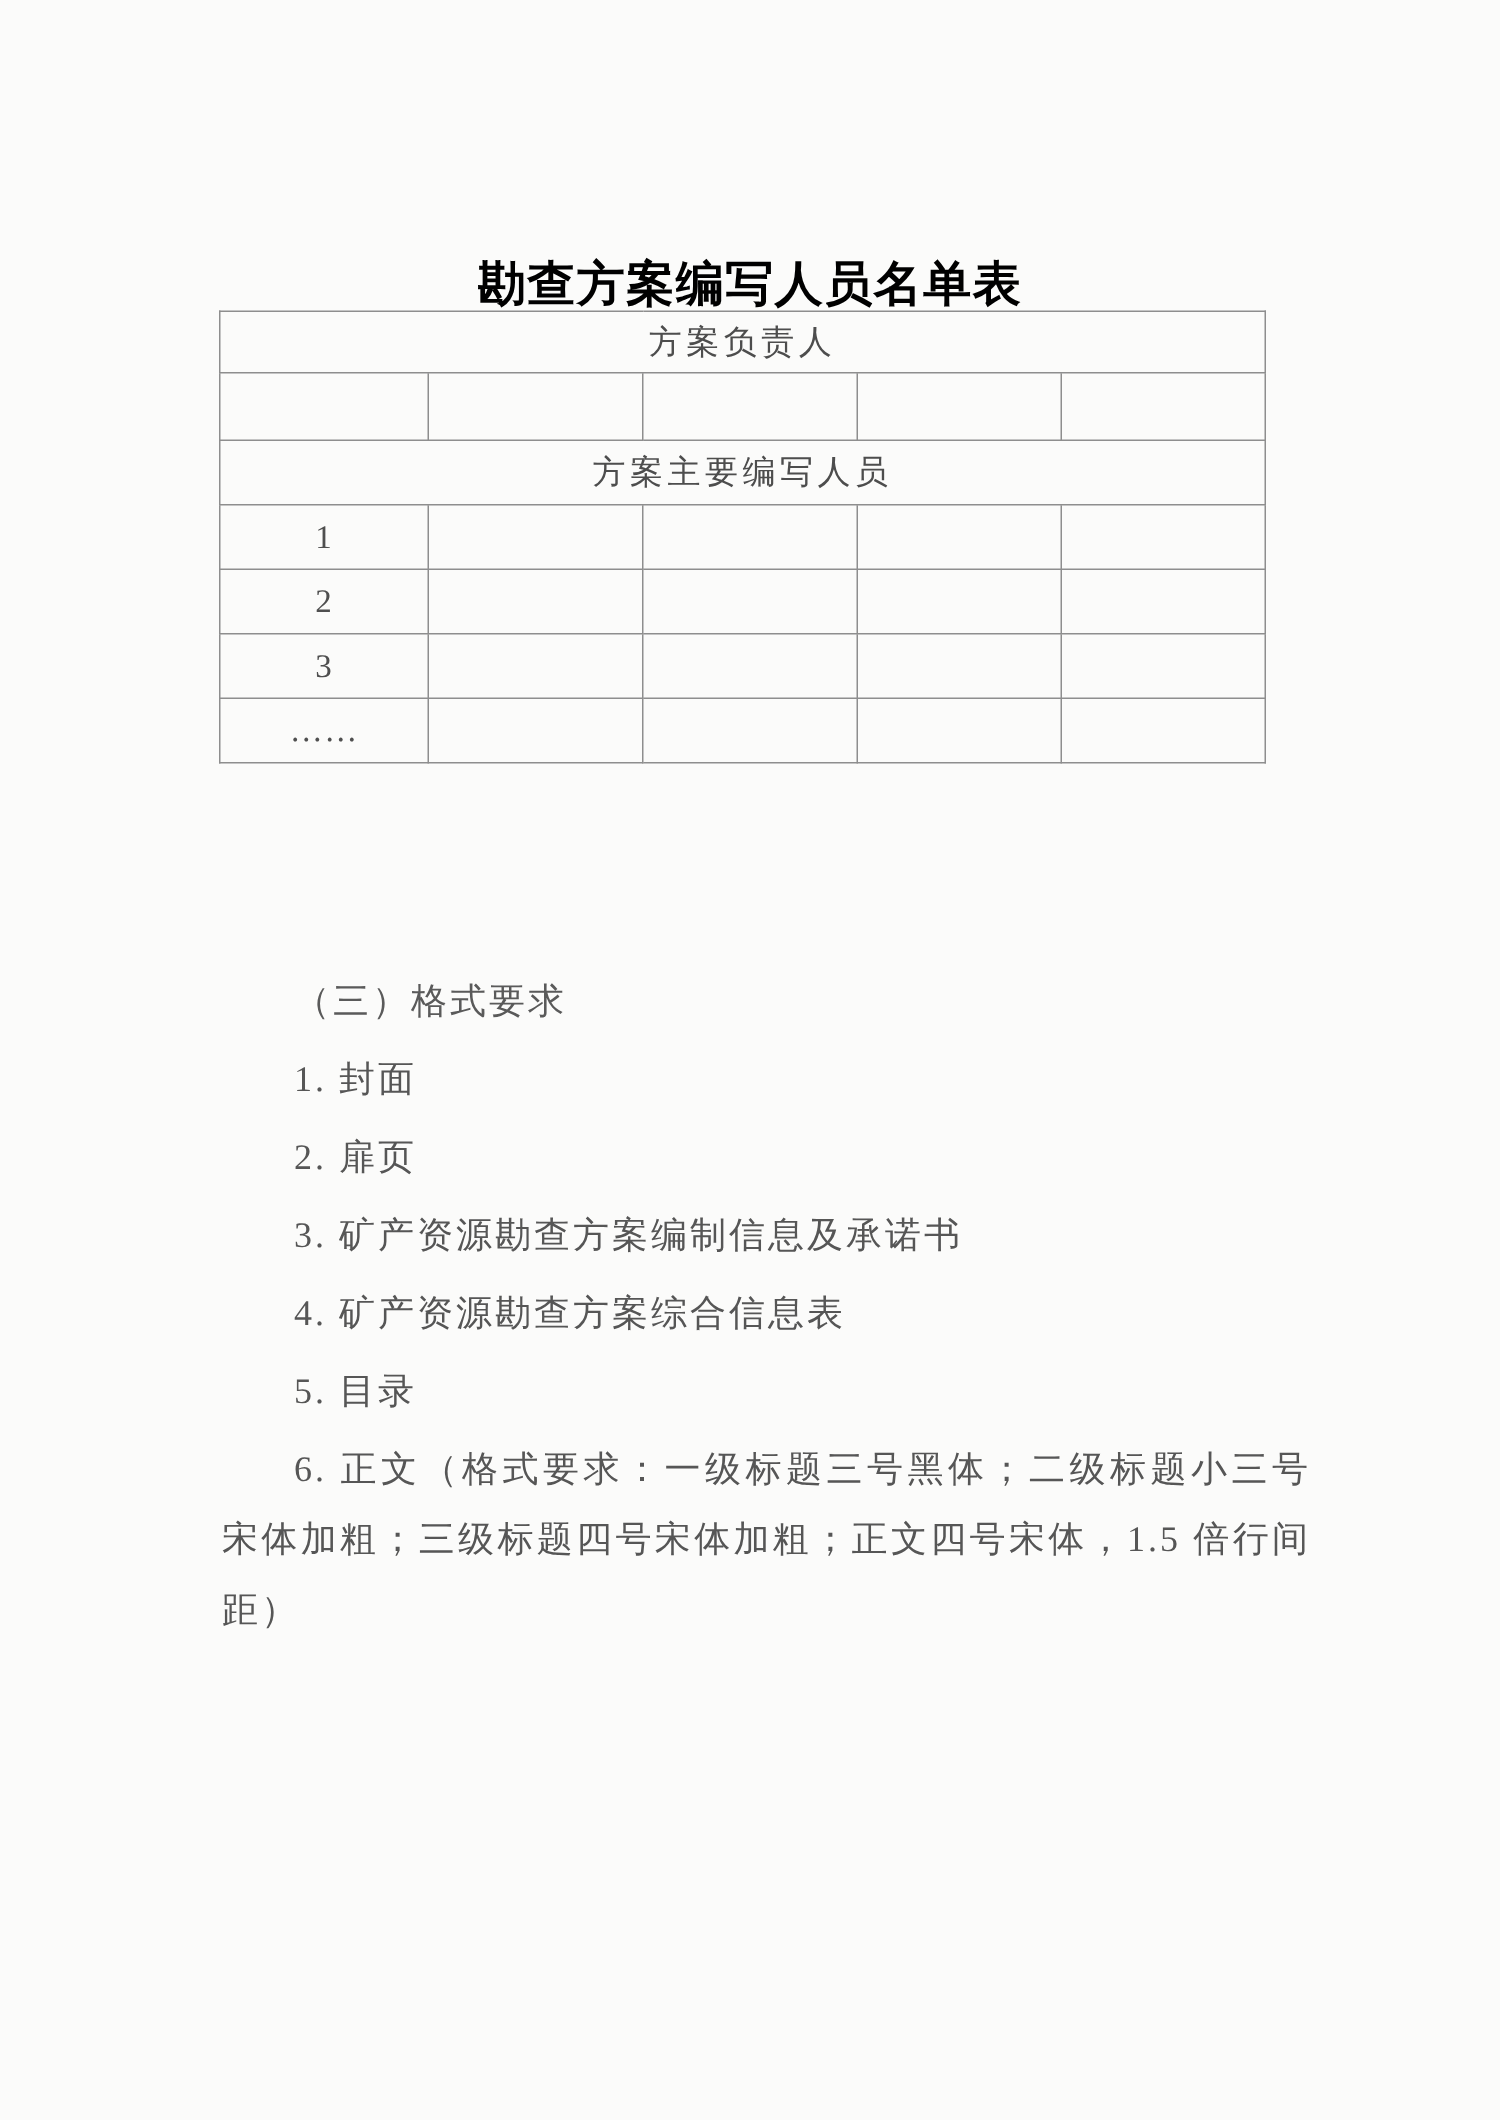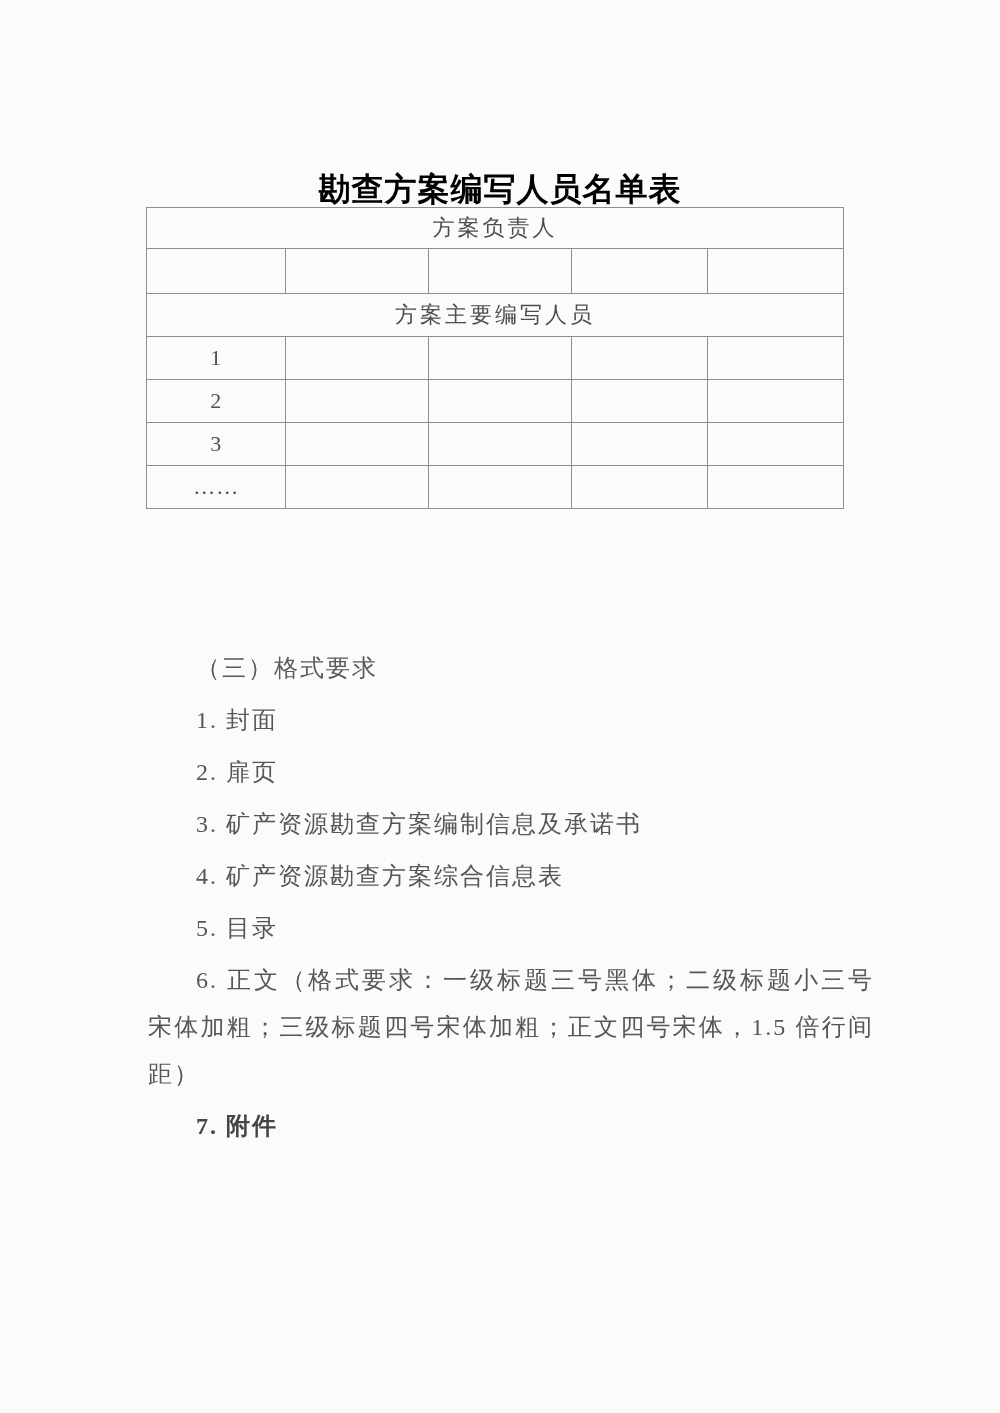--- a/index.html
+++ b/index.html
@@ -151,16 +151,15 @@
   </table>
 
   <div class="body-text">
     <p class="heading">（三）格式要求</p>
     <p class="item">1. 封面</p>
     <p class="item">2. 扉页</p>
     <p class="item">3. 矿产资源勘查方案编制信息及承诺书</p>
     <p class="item">4. 矿产资源勘查方案综合信息表</p>
     <p class="item">5. 目录</p>
     <p class="item">6. 正文（格式要求：一级标题三号黑体；二级标题小三号宋体加粗；三级标题四号宋体加粗；正文四号宋体，1.5 倍行间距）</p>
-    <p class="item em">7. 附件</p>
   </div>
 
 </div>
 
 </body></html>

